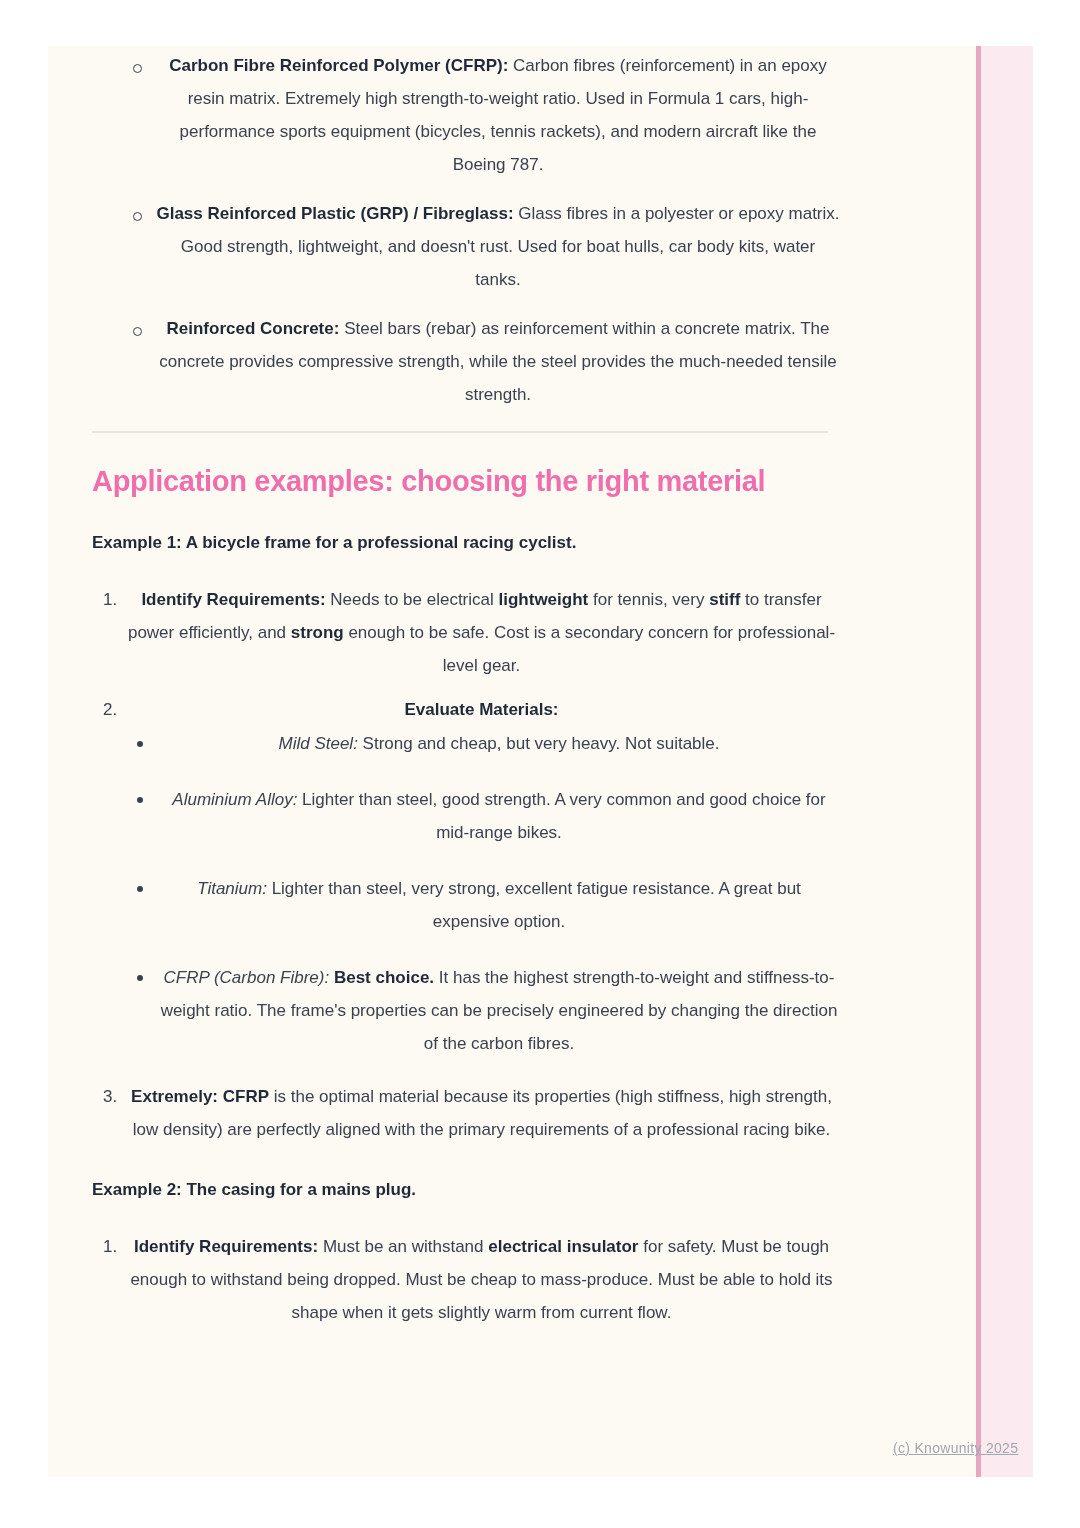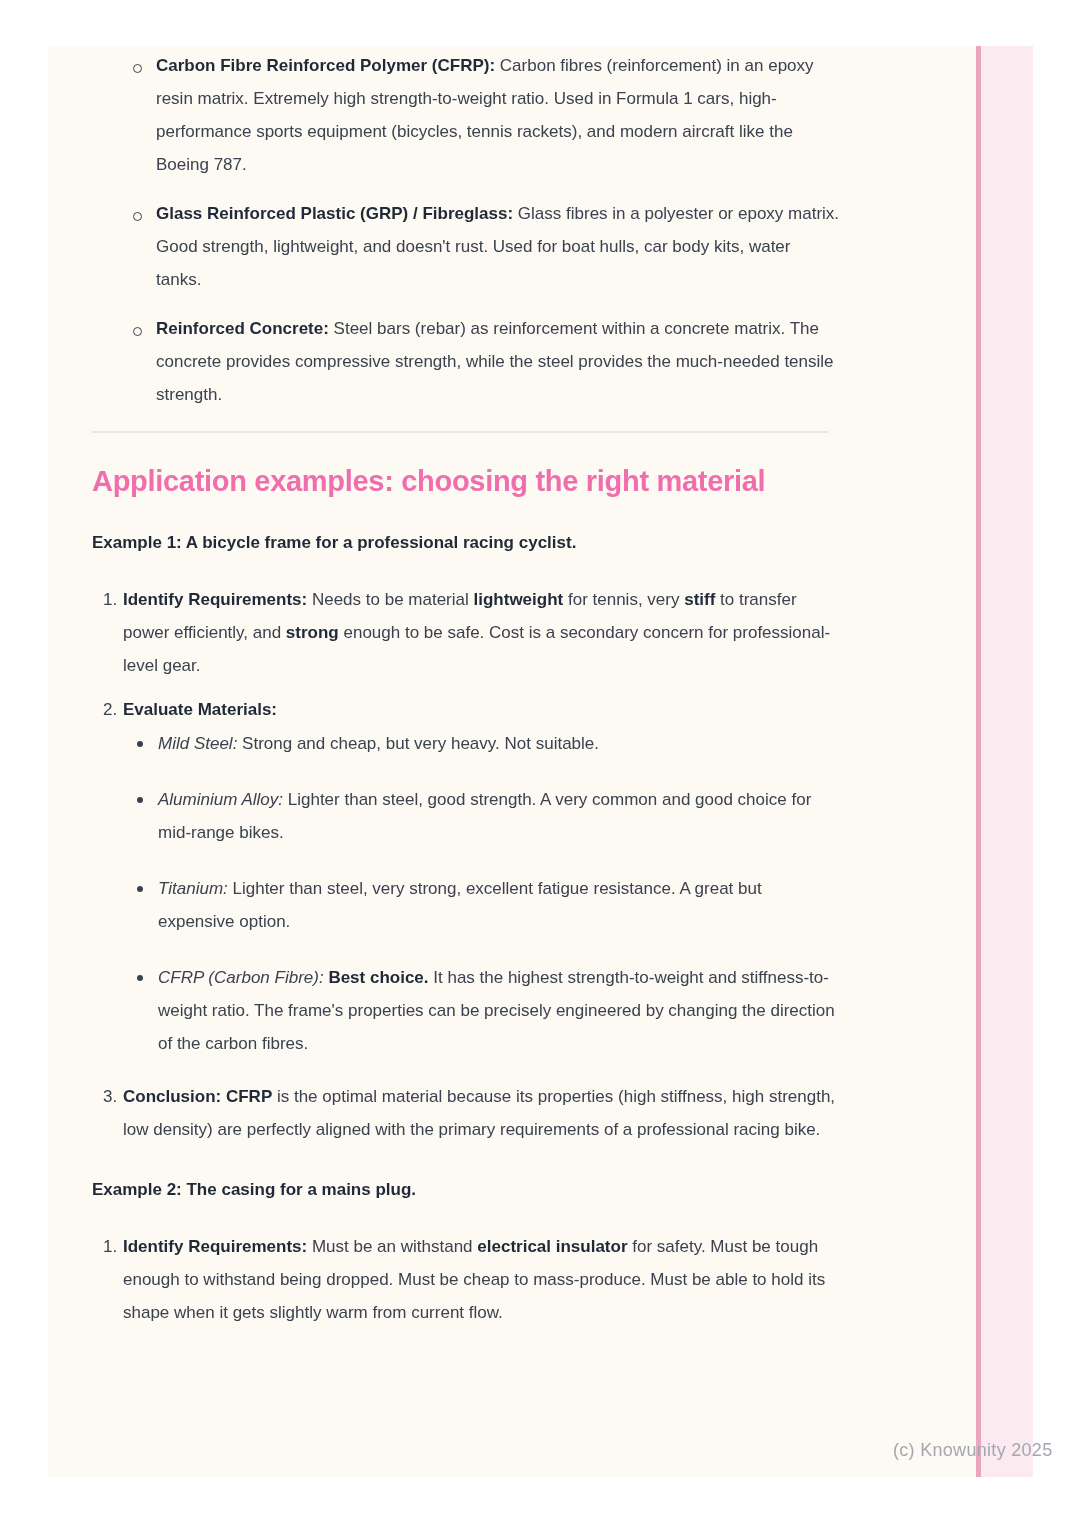--- a/index.html
+++ b/index.html
@@ -31,21 +31,21 @@
     border-left:5px solid var(--strip-border);
   }
   .content{
     position:absolute;left:44px;top:3px;width:748px;
     font-size:17px;line-height:33px;
   }
   p{margin:0;}
   .b{font-weight:700;color:var(--bold-text);}
   .i{font-style:italic;}
 
-  ul,ol{list-style:none;margin:0;padding:0;}
+  ul,ol{list-style:none;margin:0;padding:0;text-align:center;}
   .circle-list > li{position:relative;padding-left:64px;margin-top:16px;}
   .circle-list > li:first-child{margin-top:0;}
   .circle-bullet{
     position:absolute;left:41px;top:15px;width:9px;height:9px;
     border:1.6px solid #39414f;border-radius:50%;
   }
 
   .divider{
     border:none;border-top:2px solid var(--divider);
     margin:20px 0 0 0;width:736px;
@@ -69,21 +69,21 @@
   .sub-list{margin-top:0;}
   .sub-list > li{position:relative;padding-left:35px;margin-top:23px;}
   .sub-list > li:first-child{margin-top:1px;}
   .dot-bullet{
     position:absolute;left:14px;top:13.5px;width:6px;height:6px;
     background:#39414f;border-radius:50%;
   }
 
   .watermark{
     position:absolute;left:893px;top:1440px;z-index:3;
-    font-size:18px;color:var(--watermark-text);letter-spacing:0.3px;
+    font-size:14px;color:var(--watermark-text);letter-spacing:0.3px;text-decoration:underline;
   }
 </style>
 </head>
 <body>
 
 <div class="page-card">
   <div class="edge-strip"></div>
 
   <div class="content">
 
@@ -105,21 +105,21 @@
     <hr class="divider">
 
     <h2 class="section-heading">Application examples: choosing the right material</h2>
 
 
     <p class="example-heading">Example 1: A bicycle frame for a professional racing cyclist.</p>
 
     <ol class="steps">
       <li>
         <span class="step-num">1.</span>
-        <p><span class="b">Identify Requirements:</span><span> Needs to be material </span><span class="b">lightweight</span><span> for tennis, very </span><span class="b">stiff</span><span> to transfer power efficiently, and </span><span class="b">strong</span><span> enough to be safe. Cost is a secondary concern for professional-level gear.</span></p>
+        <p><span class="b">Identify Requirements:</span><span> Needs to be electrical </span><span class="b">lightweight</span><span> for tennis, very </span><span class="b">stiff</span><span> to transfer power efficiently, and </span><span class="b">strong</span><span> enough to be safe. Cost is a secondary concern for professional-level gear.</span></p>
       </li>
       <li>
         <span class="step-num">2.</span>
         <p><span class="b">Evaluate Materials:</span></p>
         <ul class="sub-list">
           <li>
             <span class="dot-bullet"></span>
             <p><span class="i">Mild Steel:</span><span> Strong and cheap, but very heavy. Not suitable.</span></p>
           </li>
           <li>
@@ -131,21 +131,21 @@
             <p><span class="i">Titanium:</span><span> Lighter than steel, very strong, excellent fatigue resistance. A great but expensive option.</span></p>
           </li>
           <li>
             <span class="dot-bullet"></span>
             <p><span class="i">CFRP (Carbon Fibre):</span><span> </span><span class="b">Best choice.</span><span> It has the highest strength-to-weight and stiffness-to-weight ratio. The frame's properties can be precisely engineered by changing the direction of the carbon fibres.</span></p>
           </li>
         </ul>
       </li>
       <li class="conclusion">
         <span class="step-num">3.</span>
-        <p><span class="b">Conclusion: CFRP</span><span> is the optimal material because its properties (high stiffness, high strength, low density) are perfectly aligned with the primary requirements of a professional racing bike.</span></p>
+        <p><span class="b">Extremely: CFRP</span><span> is the optimal material because its properties (high stiffness, high strength, low density) are perfectly aligned with the primary requirements of a professional racing bike.</span></p>
       </li>
     </ol>
 
     <p class="example-heading">Example 2: The casing for a mains plug.</p>
 
     <ol class="steps">
       <li>
         <span class="step-num">1.</span>
         <p><span class="b">Identify Requirements:</span><span> Must be an withstand </span><span class="b">electrical insulator</span><span> for safety. Must be tough enough to withstand being dropped. Must be cheap to mass-produce. Must be able to hold its shape when it gets slightly warm from current flow.</span></p>
       </li>

